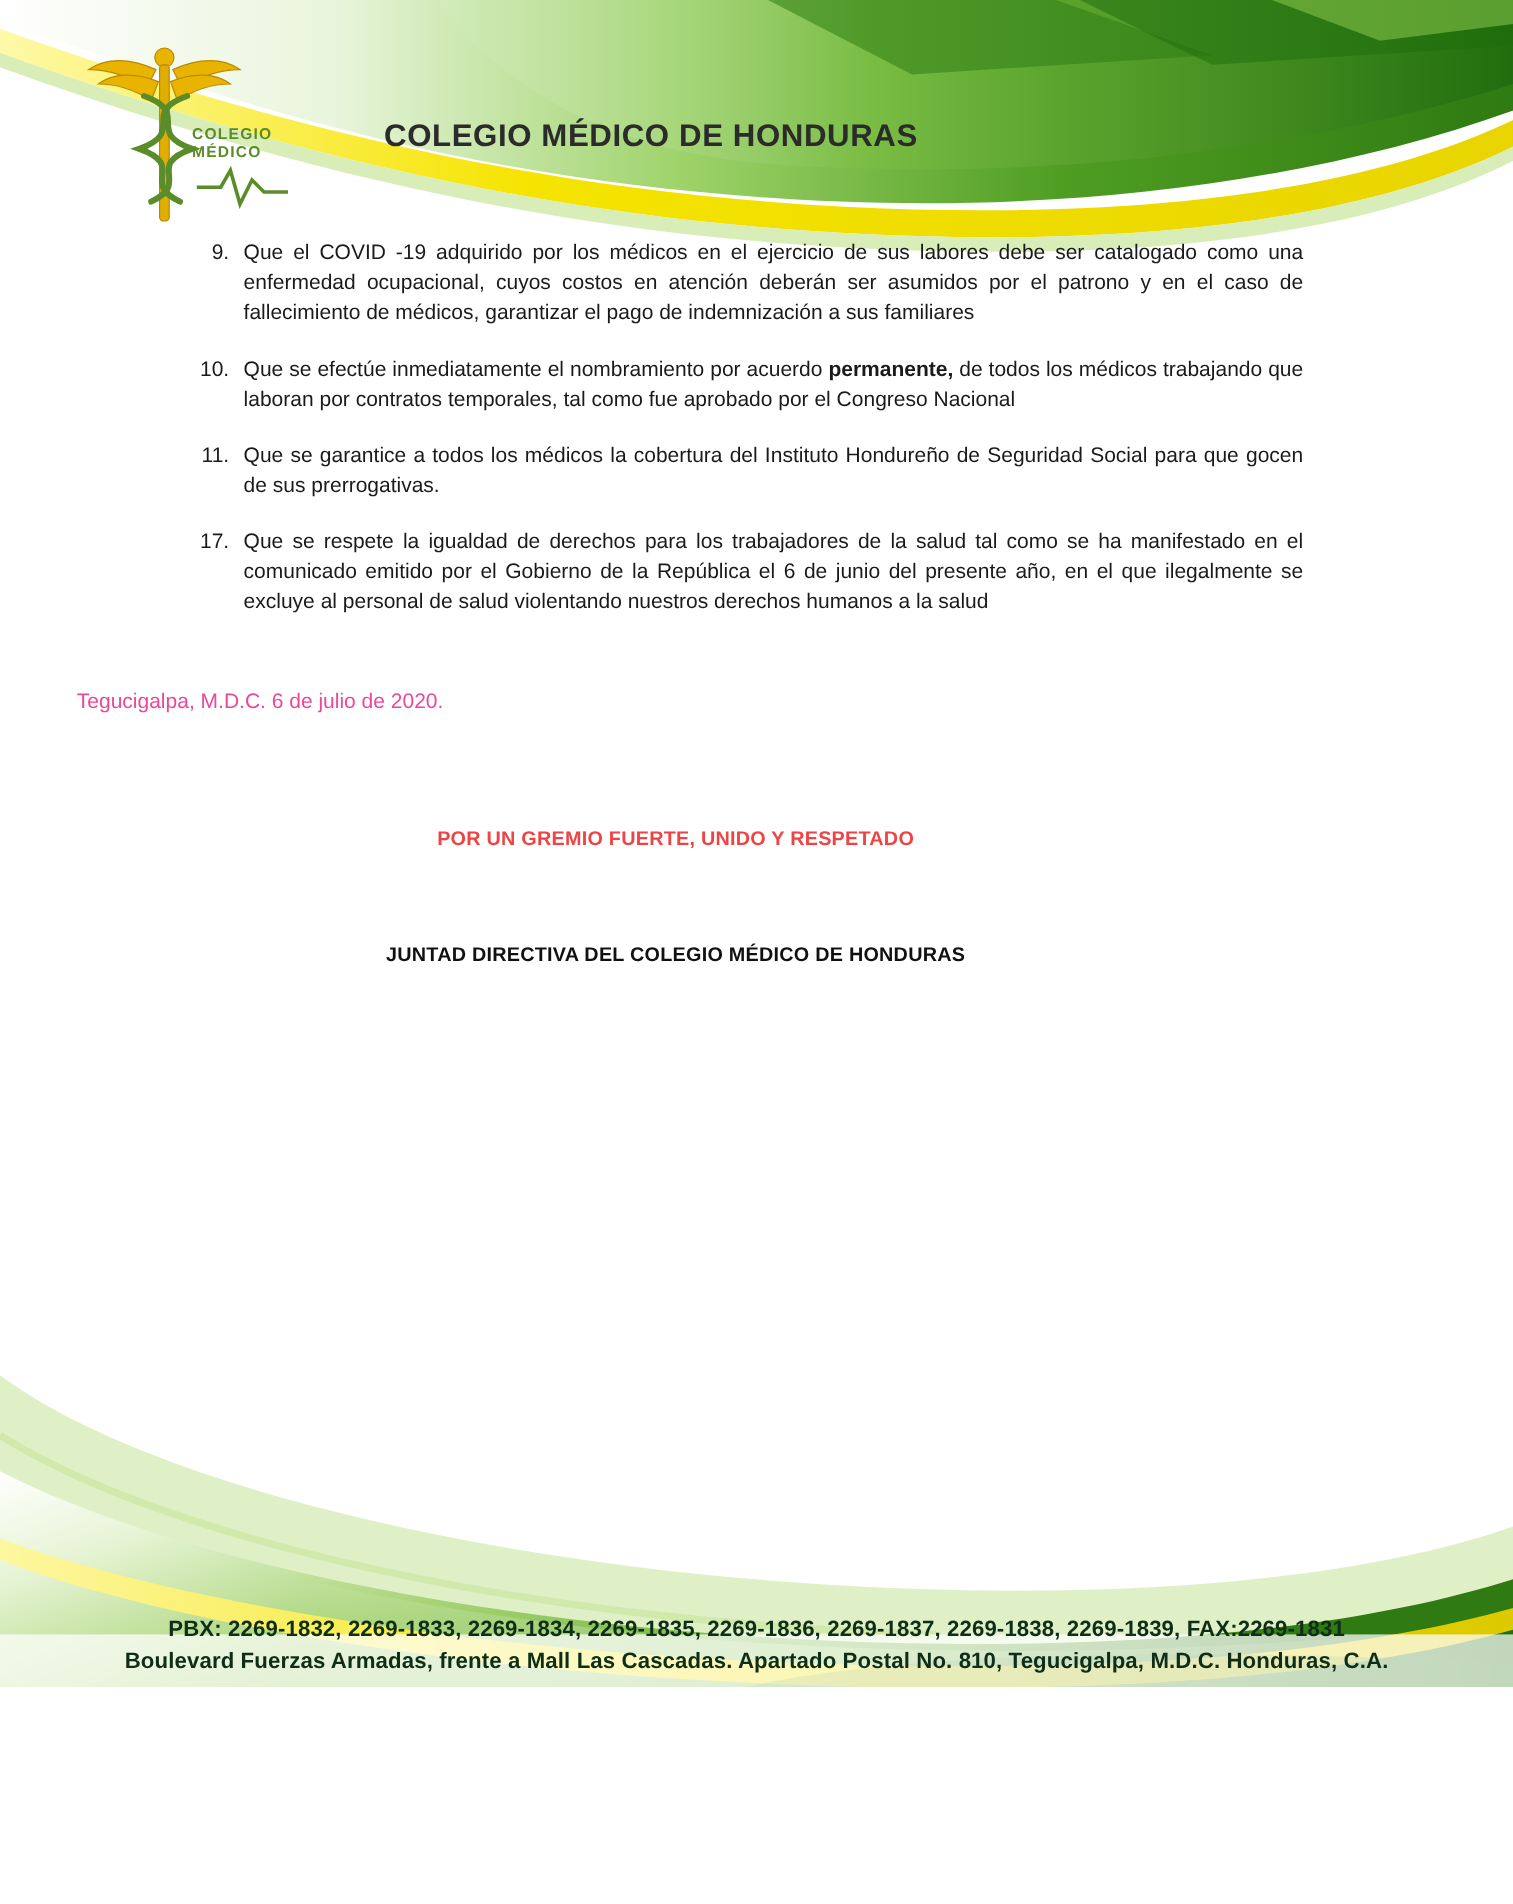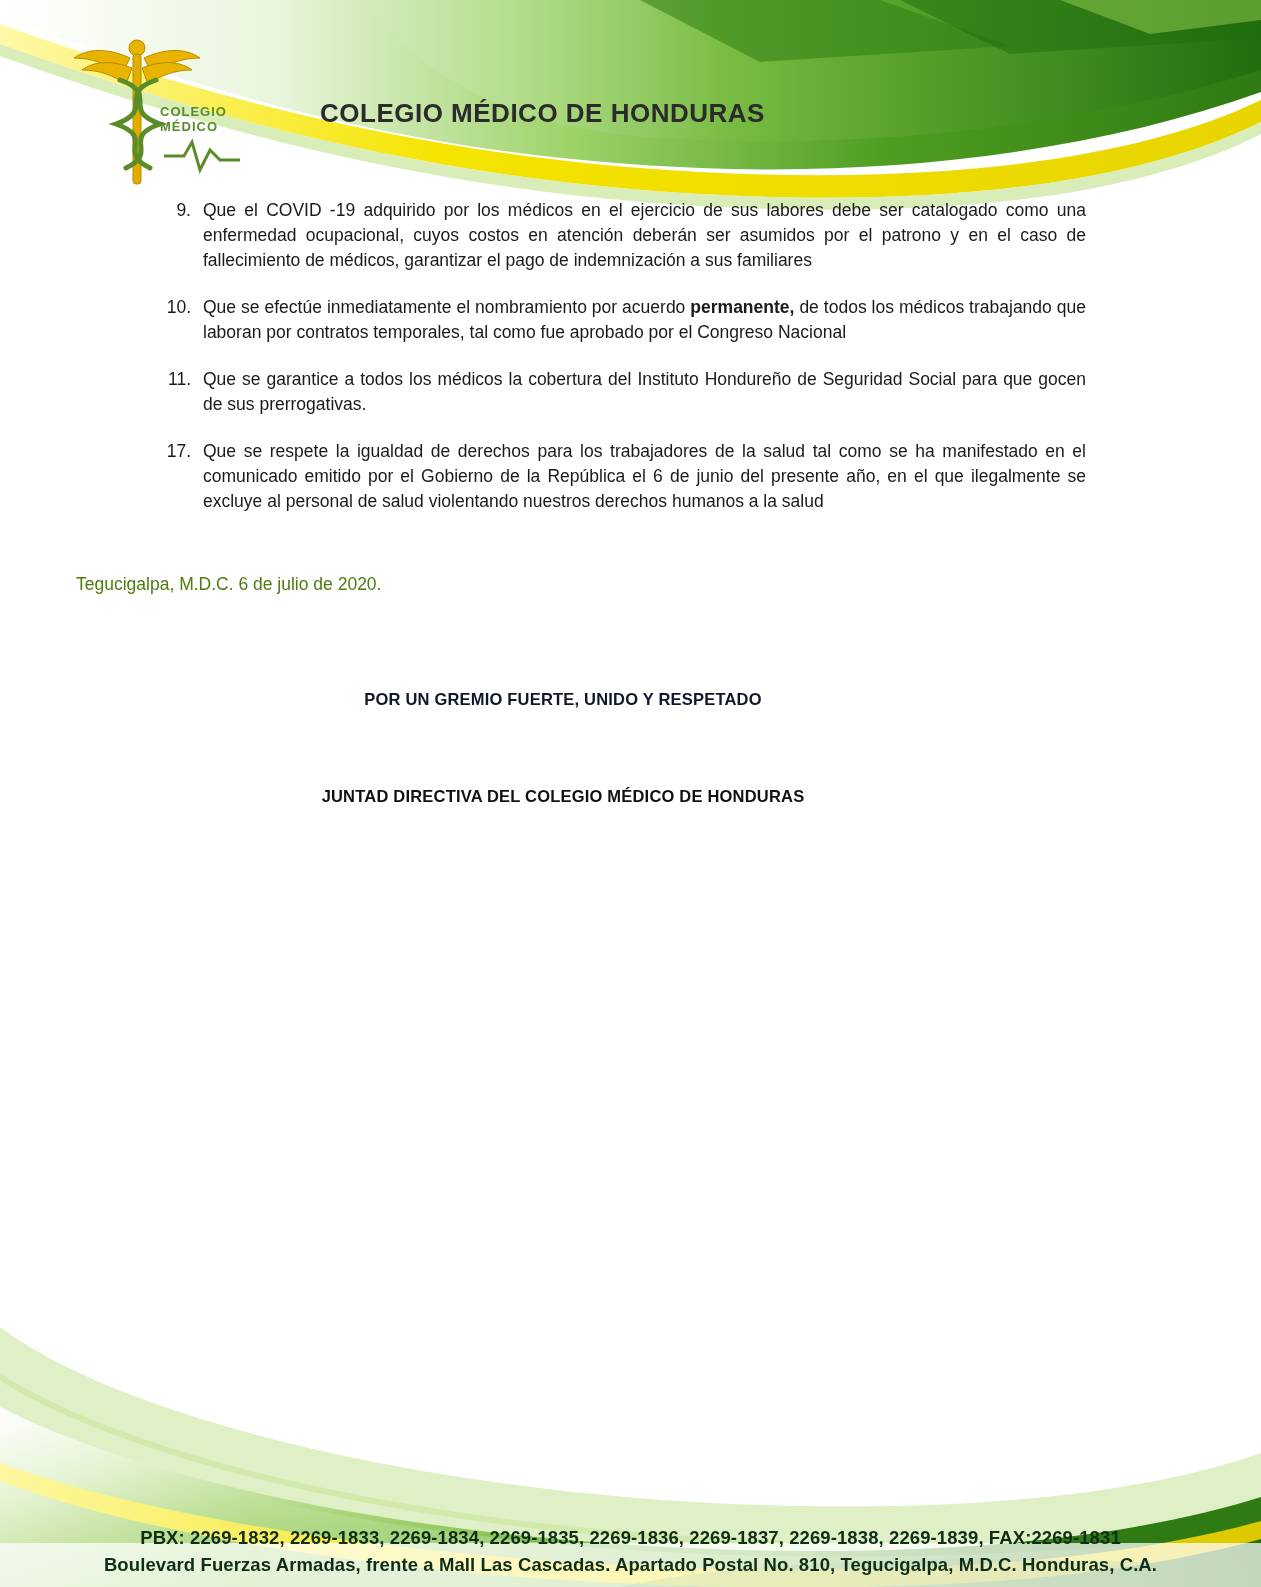--- a/index.html
+++ b/index.html
@@ -7,21 +7,21 @@
     padding: 0;
     background: #ffffff;
   }
   body {
     font-family: "Liberation Sans", sans-serif;
     color: #111;
   }
   #page {
     position: relative;
     width: 1261px;
-    height: 1587px;
+    height: 1406px;
     overflow: hidden;
     background: #ffffff;
   }
 
   
   .header-band {
     position: absolute;
     top: 0; left: 0;
     width: 1261px;
     height: 210px;
@@ -87,33 +87,33 @@
     position: absolute;
     left: 0;
     top: 0;
     width: 36px;
     text-align: right;
     font-size: 17.5px;
   }
   ol.clauses li .txt b { font-weight: bold; }
 
   .dateline {
-    margin: 60px 0 0 12px;
+    margin: 60px 0 0 0;
     padding-left: 64px;
     font-size: 17.5px;
-    color: #4d7c0f;
+    color: #ec4899;
   }
 
   .slogan {
     margin-top: 95px;
     text-align: center;
     font-size: 16.5px;
     font-weight: bold;
     letter-spacing: 0.2px;
-    color: #0f172a;
+    color: #ef4444;
     padding-right: 135px;
   }
   .signature {
     margin-top: 78px;
     text-align: center;
     font-size: 16.5px;
     font-weight: bold;
     letter-spacing: 0.2px;
     color: #111;
     padding-right: 135px;

